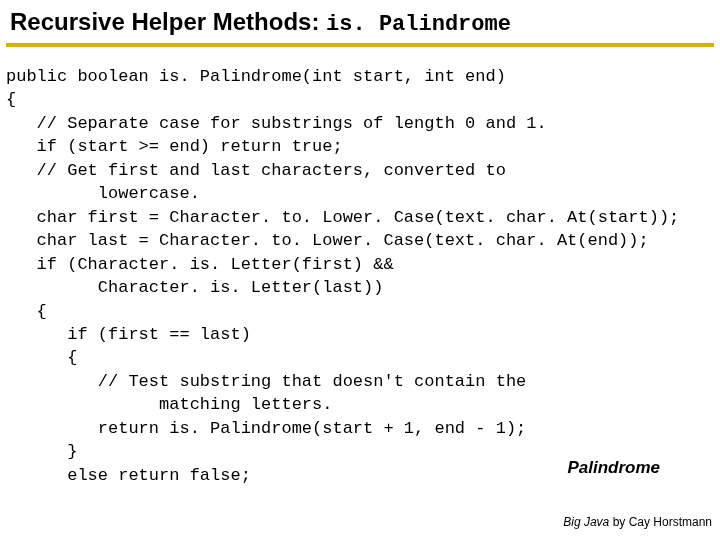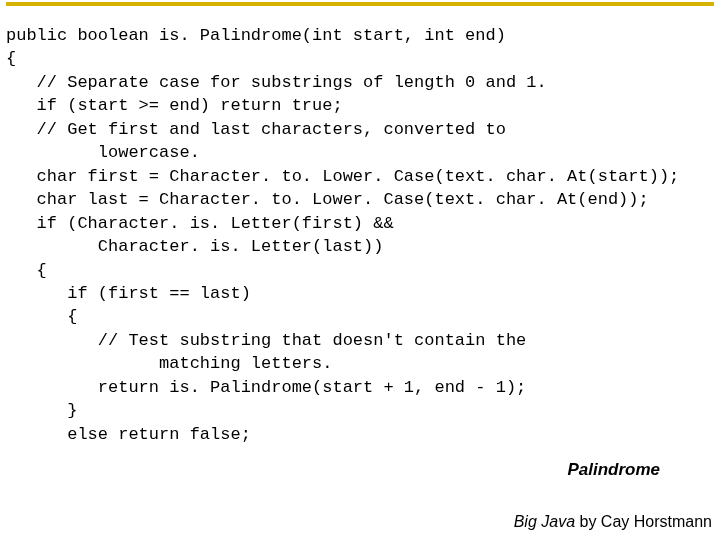--- a/index.html
+++ b/index.html
@@ -48,33 +48,36 @@
     right: 60px;
     bottom: 62px;
     font-size: 17px;
     font-weight: bold;
     font-style: italic;
   }
   .footer {
     position: absolute;
     right: 8px;
     bottom: 10px;
-    font-size: 16px;
+    font-size: 12px;
     text-align: right;
     line-height: 1.25;
   }
   .footer .book {
     font-style: italic;
   }
 </style>
 </head>
 <body>
 
 <div class="slide">
 
+  <div class="title-bar">
+    <span class="title-text">Recursive Helper Methods: </span><span class="title-code">is. Palindrome</span>
+  </div>
   <div class="underline"></div>
 
   <div class="code-block"><span>public boolean is. Palindrome(int start, int end)</span>
 <span>{</span>
 <span>   // Separate case for substrings of length 0 and 1.</span>
 <span>   if (start &gt;= end) return true;</span>
 <span>   // Get first and last characters, converted to</span>
 <span>         lowercase.</span>
 <span>   char first = Character. to. Lower. Case(text. char. At(start));</span>
 <span>   char last = Character. to. Lower. Case(text. char. At(end));</span>

